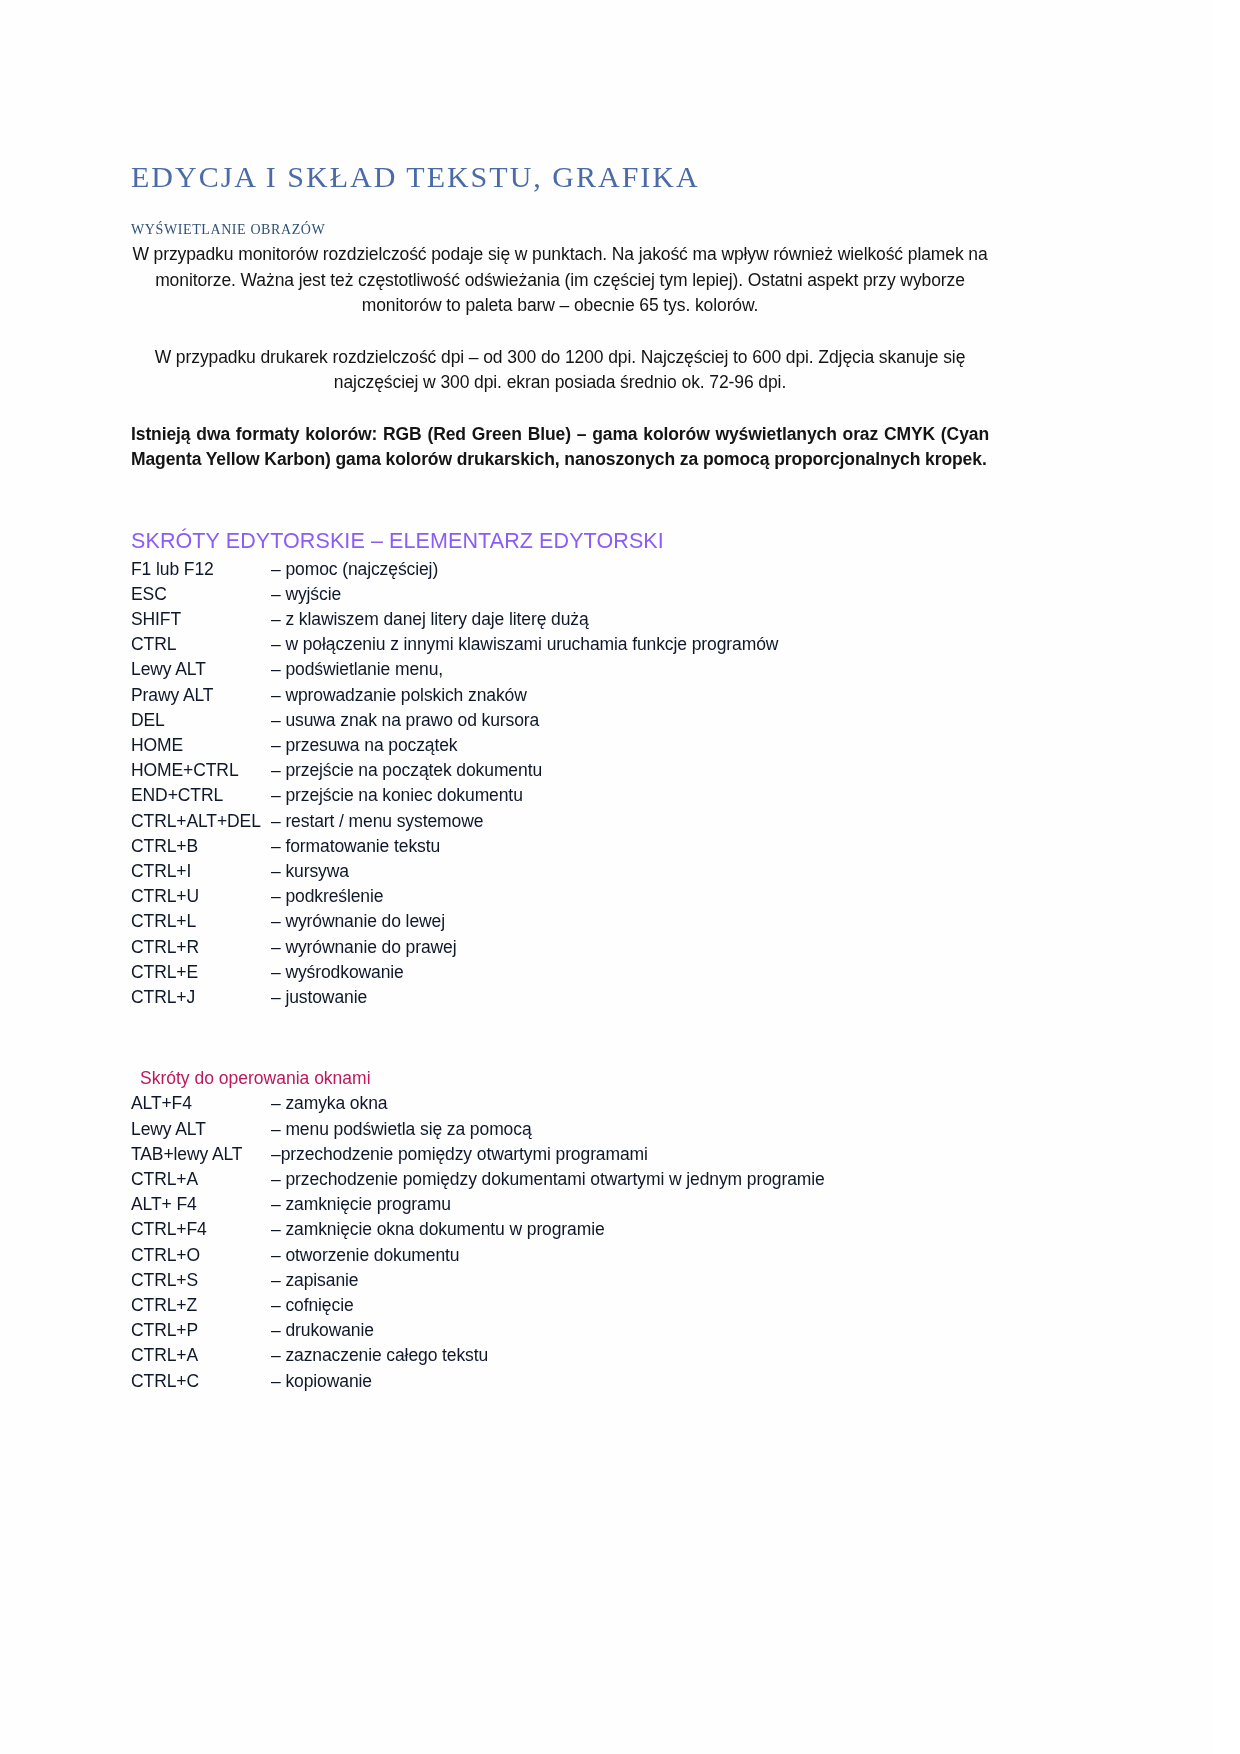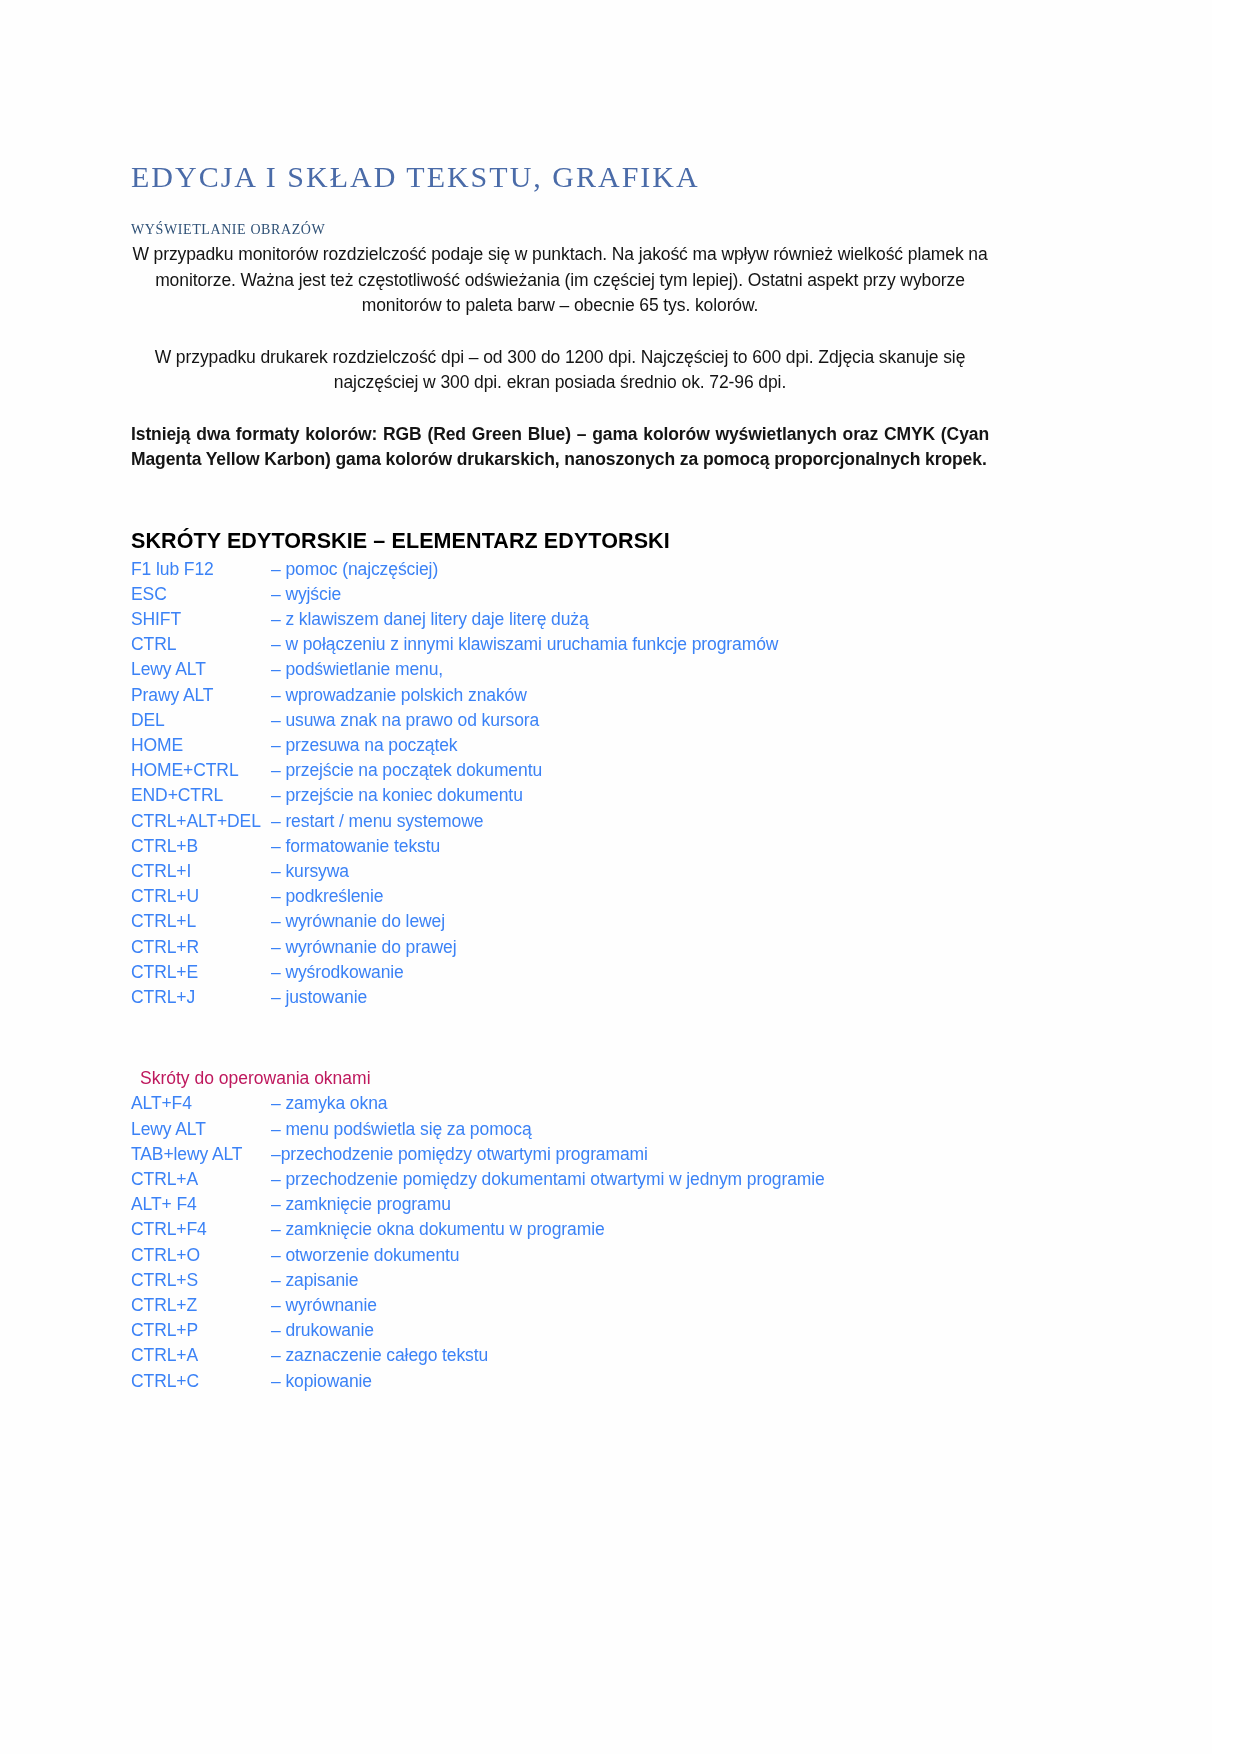--- a/index.html
+++ b/index.html
@@ -62,38 +62,38 @@
   .para.justified {
     text-align: justify;
     font-weight: bold;
   }
   .gap-md { height: 26px; }
   .gap-xl { height: 56px; }
 
   
   .section-heading {
     font-size: 21.5px;
-    font-weight: bold;
-    color: #000000;
+    font-weight: normal;
+    color: #8b5cf6;
     margin: 0 0 3px 0;
     letter-spacing: 0.1px;
   }
 
   
   .shortcut-list {
     margin: 0;
     padding: 0;
     list-style: none;
   }
   .shortcut-row {
     display: flex;
     align-items: center;
     font-size: 17.5px;
     line-height: 25.2px;
-    color: #3b82f6;
+    color: #0f172a;
     white-space: nowrap;
   }
   .shortcut-key {
     width: 140px;
     flex: 0 0 140px;
     letter-spacing: -0.1px;
   }
   .shortcut-desc {
     flex: 1 1 auto;
     letter-spacing: -0.1px;
@@ -236,21 +236,21 @@
         <li class="shortcut-row">
           <span class="shortcut-key">CTRL+O</span>
           <span class="shortcut-desc">– otworzenie dokumentu</span>
         </li>
         <li class="shortcut-row">
           <span class="shortcut-key">CTRL+S</span>
           <span class="shortcut-desc">– zapisanie</span>
         </li>
         <li class="shortcut-row">
           <span class="shortcut-key">CTRL+Z</span>
-          <span class="shortcut-desc">– wyrównanie</span>
+          <span class="shortcut-desc">– cofnięcie</span>
         </li>
         <li class="shortcut-row">
           <span class="shortcut-key">CTRL+P</span>
           <span class="shortcut-desc">– drukowanie</span>
         </li>
         <li class="shortcut-row">
           <span class="shortcut-key">CTRL+A</span>
           <span class="shortcut-desc">– zaznaczenie całego tekstu</span>
         </li>
         <li class="shortcut-row">

